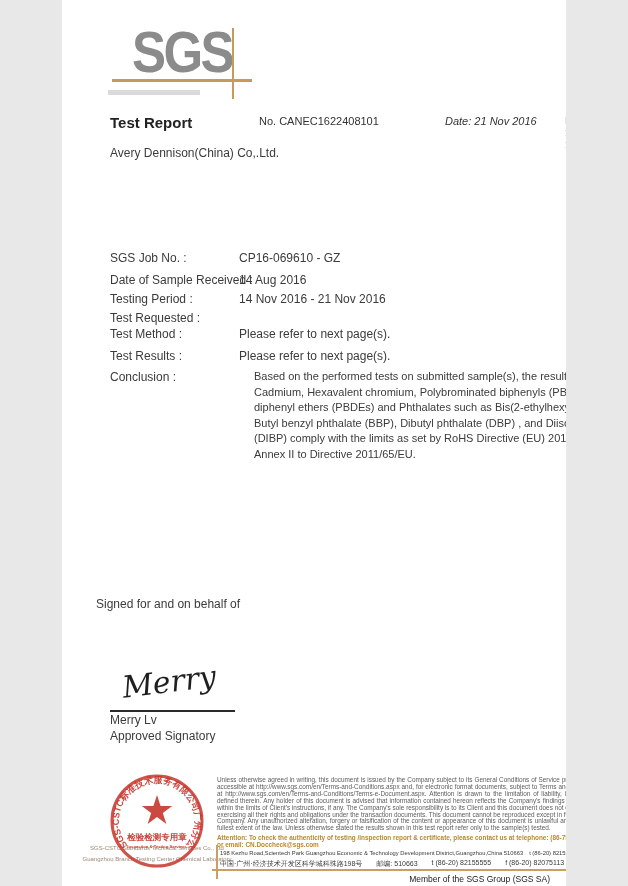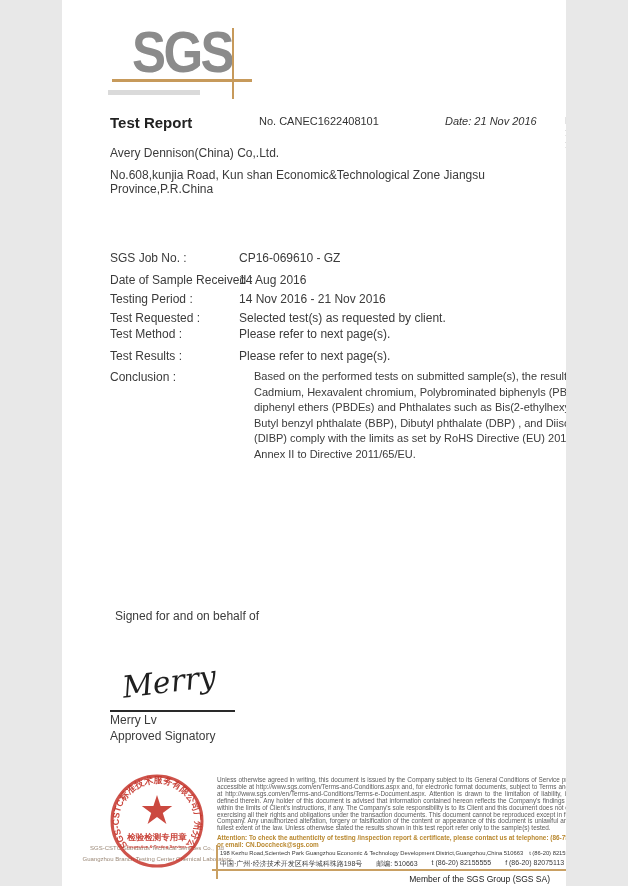--- a/index.html
+++ b/index.html
@@ -30,21 +30,21 @@
   .body-txt { font-size:12px; color:#3b3b3b; }
   .client-name { left:48px; top:146px; }
   .client-addr { left:48px; top:168px; }
   .sample-line { left:48px; top:229px; }
 
   .frow-label { left:48px;text-align:right; }
   .frow-value { left:177px; }
   .conclusion-para { left:192px; top:369px; width:420px; font-size:11px; line-height:15.5px; color:#3b3b3b; }
 
   
-  .signed-1 { left:53px; top:597px;margin-top:12px; }
+  .signed-1 { left:34px; top:597px; }
   .signed-2 { left:48px; top:612px; }
   .handwriting {
     left:60px; top:664px; font-family:"DejaVu Serif", serif; font-style:italic;
     font-size:30px; color:#1f1f1f; transform:rotate(-7deg);
   }
   .sig-underline { left:48px; top:710px; width:125px; height:2px; background:#2a2a2a; }
   .sig-name { left:48px; top:713px; }
   .sig-role { left:48px; top:729px; }
 
   
@@ -81,34 +81,32 @@
   <div class="abs logo-underline"></div>
   <div class="abs logo-vline"></div>
   <div class="abs logo-ghost"></div>
 
   <div class="abs title">Test Report</div>
   <div class="abs hdr hdr-no">No. CANEC1622408101</div>
   <div class="abs hdr hdr-date">Date: 21 Nov 2016</div>
   <div class="abs hdr hdr-page">Page 1 of 12</div>
 
   <div class="abs body-txt client-name">Avery Dennison(China) Co,.Ltd.</div>
-  <div class="abs body-txt client-addr">No.608,kunjia Road, Kun shan Economic&amp;Technological Zone Jiangsu Province,P.R.China</div>
 
 
   <div class="abs body-txt frow-label" style="top:251px">SGS Job No. :</div>
   <div class="abs body-txt frow-value" style="top:251px">CP16-069610 - GZ</div>
 
   <div class="abs body-txt frow-label" style="top:273px">Date of Sample Received :</div>
   <div class="abs body-txt frow-value" style="top:273px">14 Aug 2016</div>
 
   <div class="abs body-txt frow-label" style="top:292px">Testing Period :</div>
   <div class="abs body-txt frow-value" style="top:292px">14 Nov 2016 - 21 Nov 2016</div>
 
   <div class="abs body-txt frow-label" style="top:311px">Test Requested :</div>
-  <div class="abs body-txt frow-value" style="top:311px">Selected test(s) as requested by client.</div>
 
   <div class="abs body-txt frow-label" style="top:327px">Test Method :</div>
   <div class="abs body-txt frow-value" style="top:327px">Please refer to next page(s).</div>
 
   <div class="abs body-txt frow-label" style="top:349px">Test Results :</div>
   <div class="abs body-txt frow-value" style="top:349px">Please refer to next page(s).</div>
 
   <div class="abs body-txt frow-label" style="top:370px">Conclusion :</div>
   <div class="abs conclusion-para">Based on the performed tests on submitted sample(s), the results of Lead, Mercury, Cadmium, Hexavalent chromium, Polybrominated biphenyls (PBBs), Polybrominated diphenyl ethers (PBDEs) and Phthalates such as Bis(2-ethylhexyl) phthalate (DEHP) , Butyl benzyl phthalate (BBP), Dibutyl phthalate (DBP) , and Diisobutyl phthalate (DIBP) comply with the limits as set by RoHS Directive (EU) 2015/863 amending Annex II to Directive 2011/65/EU.</div>
 

